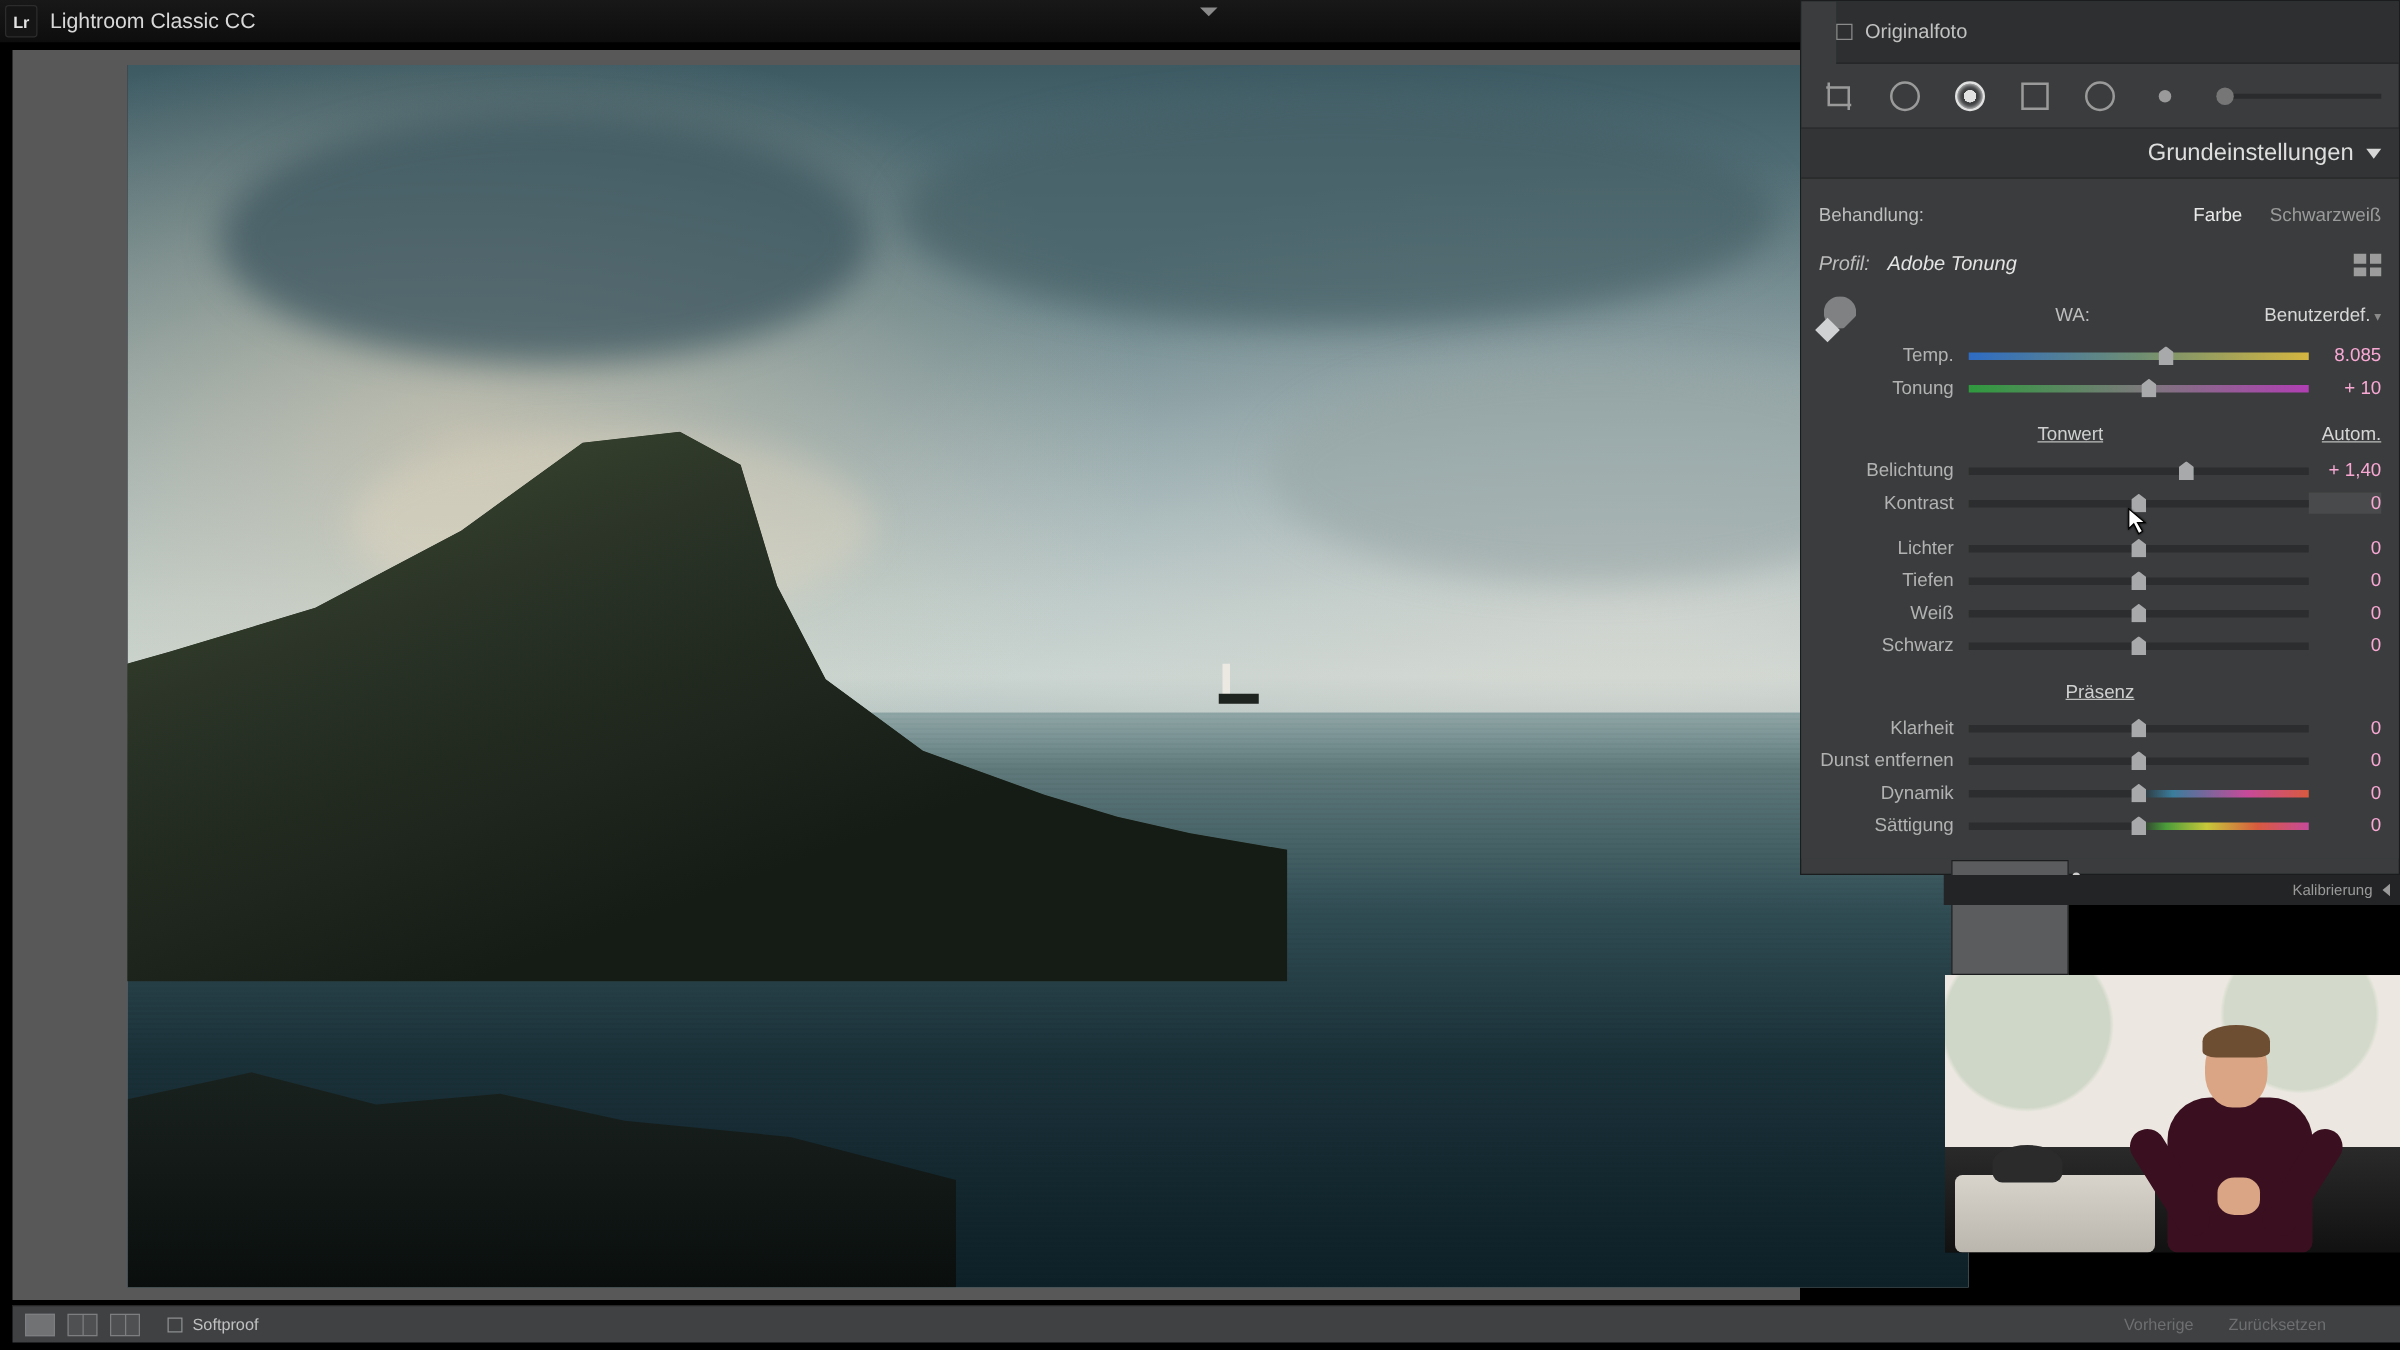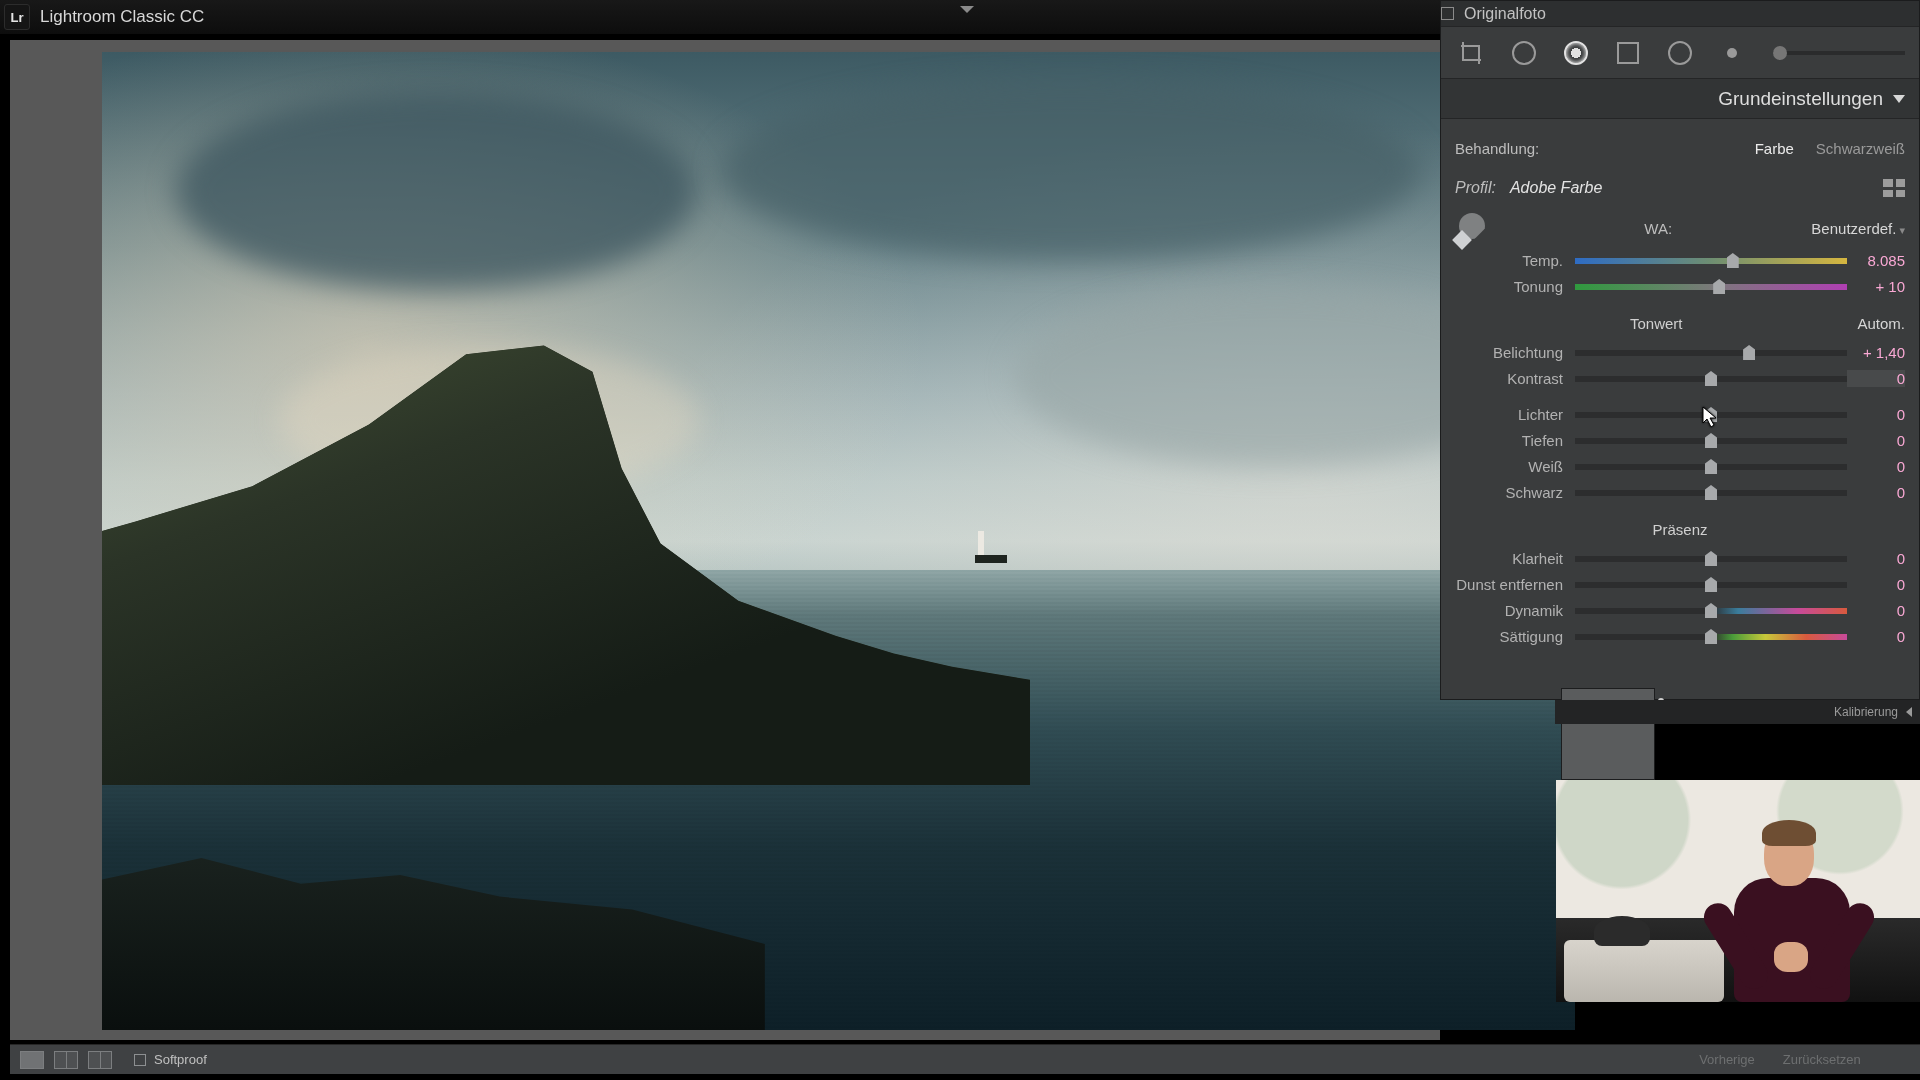--- a/index.html
+++ b/index.html
@@ -112,22 +112,23 @@
   }
 
   
   .right-panel{
     position:absolute; right:0; top:0; width:480px; height:700px;
     background:#3a3c3d; border:1px solid #1b1c1d; color:#bdbdbd;
     display:flex; flex-direction:column;
   }
   .rp-row{ display:flex; align-items:center; }
   .orig-row{
-    height:26px; border-bottom:1px solid #242526; 
+    height:50px; border-bottom:1px solid #242526; 
     background:#2d2f30;
+    margin-left:28px;
   }
   .orig-row .cb{ width:13px; height:13px; border:1px solid #8b8b8b; margin-right:10px; }
   .orig-row span{ font-size:16px; color:#c2c2c2; }
 
   .tool-row{
     height:52px; border-bottom:1px solid #242526; padding:0 14px;
     display:flex; align-items:center; gap:18px;
   }
   .tool{
     width:34px; height:34px; display:flex; align-items:center; justify-content:center;
@@ -225,21 +226,21 @@
   .wb-row .picker::after{
     content:""; position:absolute; left:0; top:22px; width:14px; height:14px;
     background:#cfd1d3; transform:rotate(45deg);
   }
   .wb-row .wa{ text-align:center; color:#bdbdbd; }
   .wb-row .sel{ color:#d7d7d7; }
   .wb-row .sel::after{ content:" \25BE"; color:#8a8a8a; font-size:11px; }
 
   .sub-hdr{
     display:flex; justify-content:space-between; align-items:center;
-    height:32px; margin-top:8px; font-size:15px;
+    height:32px; margin-top:8px; font-size:15px;text-decoration:underline;
   }
   .sub-hdr .center{ flex:1; text-align:center; color:#d0d0d0; }
   .sub-hdr .auto{ color:#d6d6d6; }
 
   
   .kal-strip{
     position:absolute; right:0; top:700px; width:365px; height:24px;
     background:#232425; display:flex; align-items:center; justify-content:flex-end;
     padding-right:8px; color:#9a9a9a; font-size:12px;
   }
@@ -394,21 +395,21 @@
     <div class="treat-row">
       <span>Behandlung:</span>
       <div class="opts">
         <span class="opt sel">Farbe</span>
         <span class="opt">Schwarzweiß</span>
       </div>
     </div>
 
     <div class="profile-row">
       <span>Profil:</span>
-      <span class="pname">Adobe Farbe</span>
+      <span class="pname">Adobe Tonung</span>
       <div style="flex:1"></div>
       <div class="grid-ic">
           <i></i>
           <i></i>
           <i></i>
           <i></i>
         </div>
     </div>
 
     <div class="wb-row">

